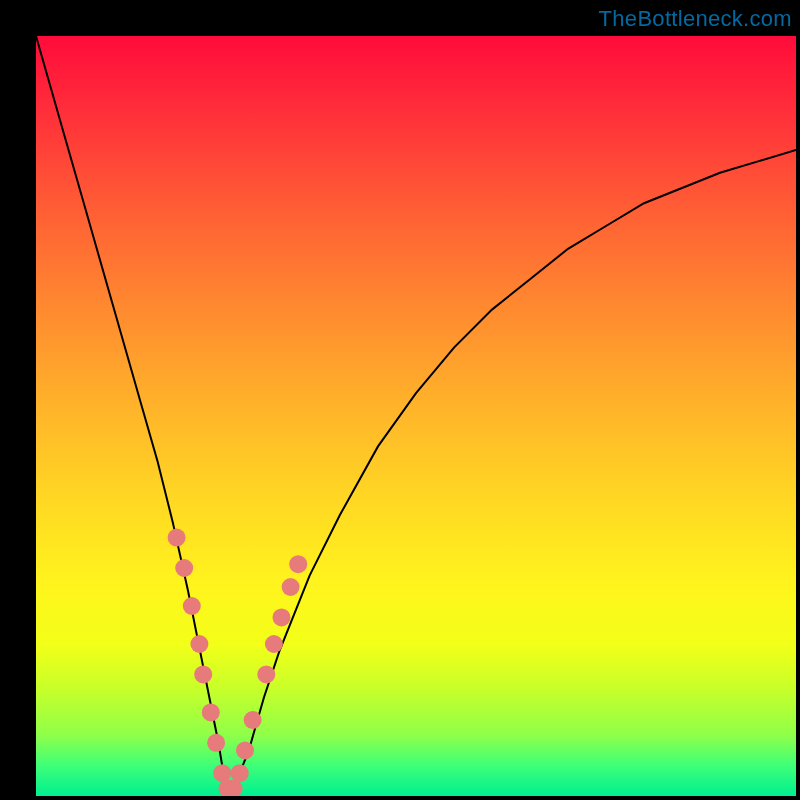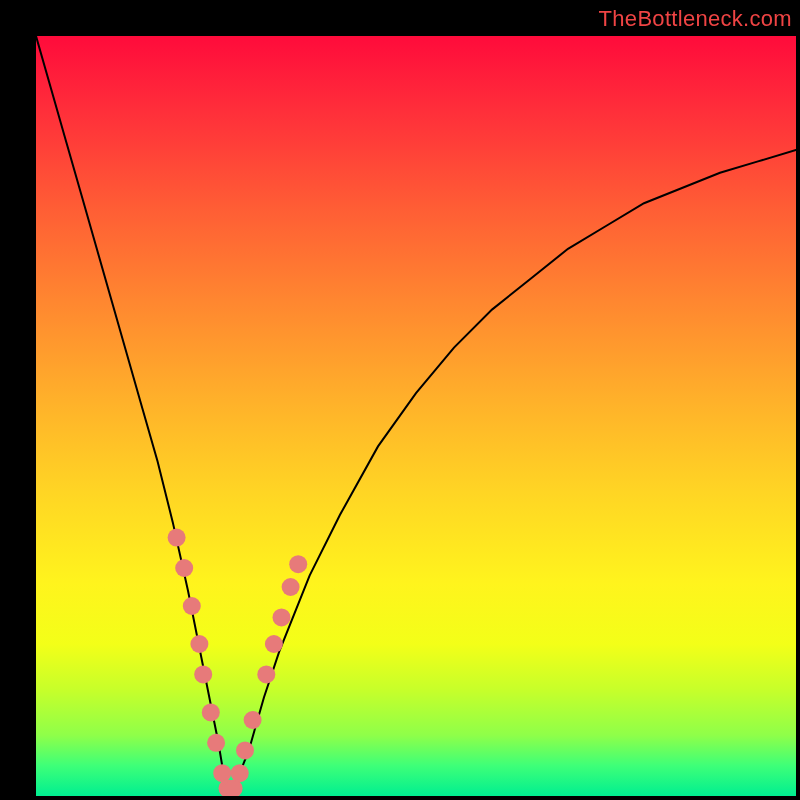--- a/index.html
+++ b/index.html
@@ -36,21 +36,21 @@
       #c7ff2a 86%,
       #8fff49 92%,
       #3eff78 96%,
       #00ef91 100%
     );
   }
   .watermark {
     position: absolute;
     top: 6px;
     right: 8px;
-    color: #ef4444;
+    color: #0369a1;
     font-size: 22px;
     font-weight: 500;
     letter-spacing: 0.3px;
     user-select: none;
   }
   svg {
     position: absolute;
     left: 0;
     top: 0;
   }

